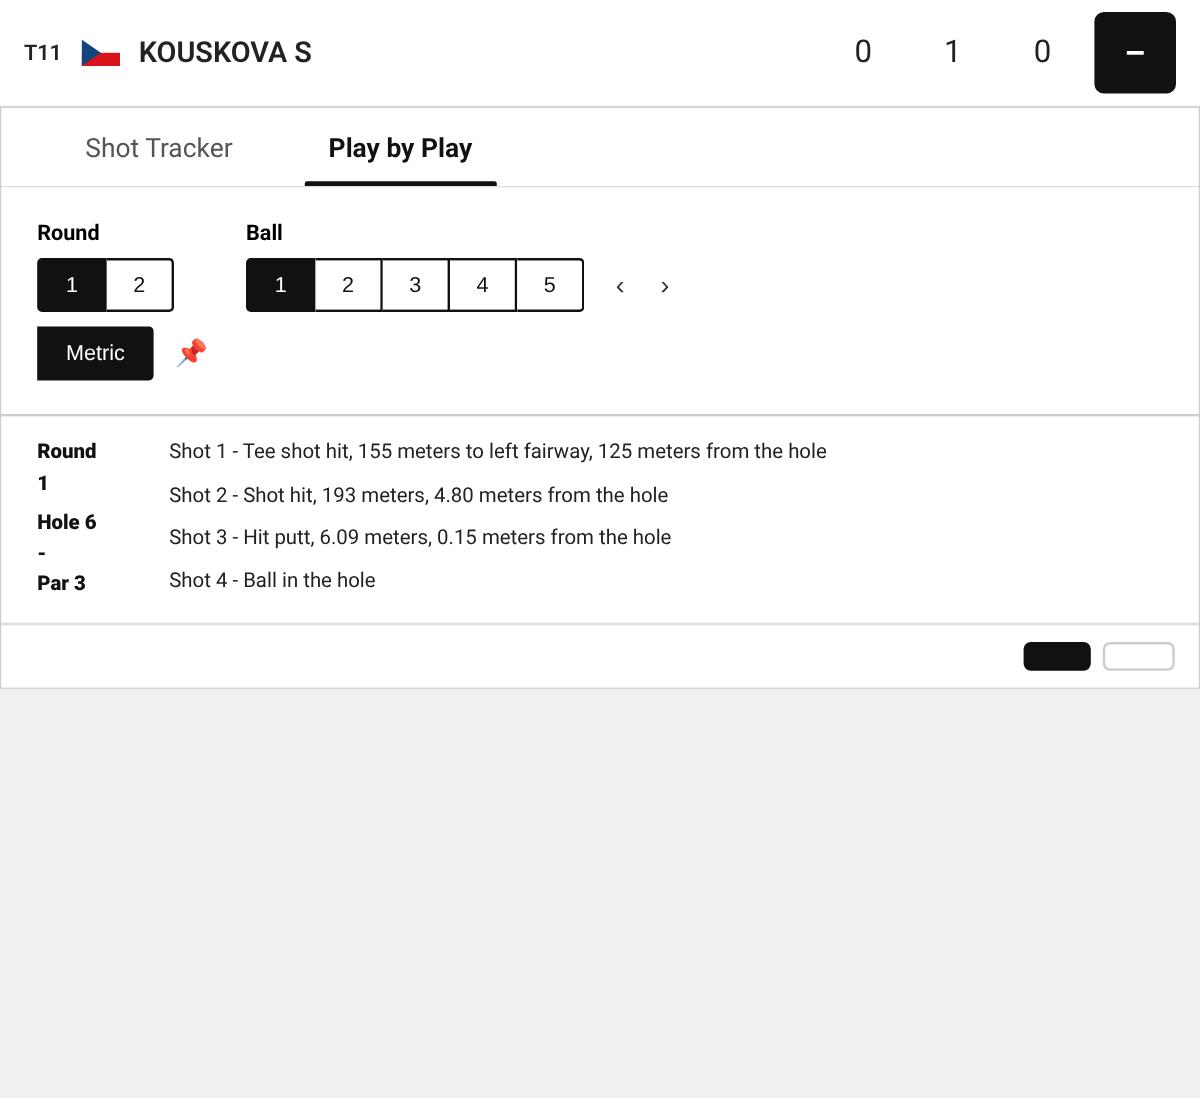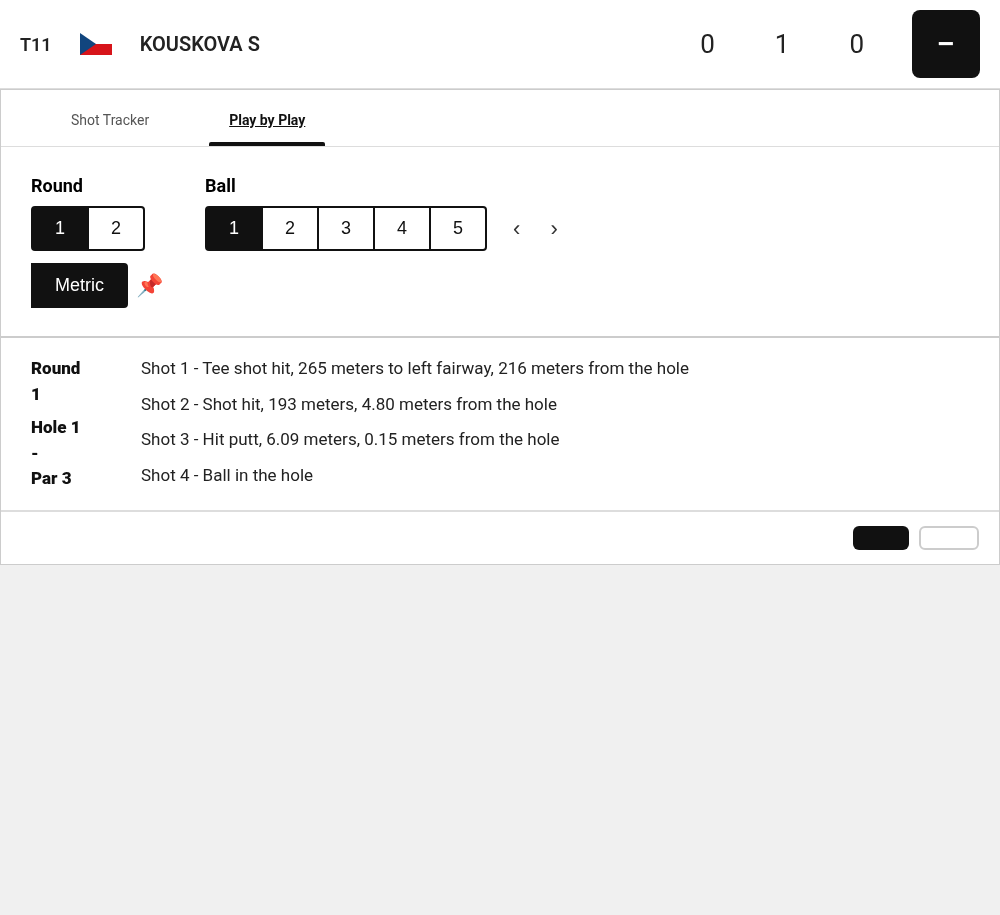--- a/index.html
+++ b/index.html
@@ -10,34 +10,34 @@
       min-height: 915px;
     }
 
     
     .player-header {
       display: flex;
       align-items: center;
       background: #fff;
       padding: 10px 20px;
       border-bottom: 1px solid #ddd;
-      gap: 28px;
+      gap: 16px;
     }
     .player-team {
       font-size: 18px;
       font-weight: 600;
       color: #222;
     }
     .flag-icon {
       width: 32px;
       height: 22px;
       display: inline-block;
     }
     .player-name {
-      font-size: 20px;
+      font-size: 24px;
       font-weight: 600;
       color: #222;
     }
     .score-group {
       display: flex;
       gap: 60px;
       margin-left: auto;
       margin-right: 20px;
       align-items: center;
     }
@@ -73,30 +73,29 @@
 
     
     .tabs-row {
       display: flex;
       align-items: flex-end;
       border-bottom: 1px solid #ddd;
       padding: 0 30px;
     }
     .tab-item {
       padding: 22px 40px 18px;
-      font-size: 14px;
+      font-size: 22px;
       color: #555;
       cursor: pointer;
       position: relative;
       user-select: none;
     }
     .tab-item.active {
       font-weight: 700;
       color: #111;
-      text-decoration: underline;
     }
     .tab-item.active::after {
       content: '';
       position: absolute;
       bottom: 0;
       left: 20px;
       right: 20px;
       height: 4px;
       background: #111;
       border-radius: 2px 2px 0 0;
@@ -157,20 +156,21 @@
       border: none;
       font-size: 22px;
       cursor: pointer;
       color: #333;
       padding: 6px 8px;
     }
 
     .unit-row {
       display: flex;
       align-items: center;
+      gap: 10px;
       margin-top: 12px;
     }
     .pin-btn {
       background: none;
       border: none;
       font-size: 22px;
       cursor: pointer;
       color: #333;
       padding: 6px 8px;
     }
@@ -304,26 +304,26 @@
         <span>📌</span>
       </button>
     </div>
   </div>
 
   <div class="pbp-table">
     <div class="pbp-row">
       <div class="pbp-label">
         <div><strong>Round</strong></div>
         <div><strong>1</strong></div>
-        <div style="margin-top:8px;"><strong>Hole 1</strong></div>
+        <div style="margin-top:8px;"><strong>Hole 6</strong></div>
         <div><strong>-</strong></div>
         <div><strong>Par 3</strong></div>
       </div>
       <div class="pbp-shots">
-        <div class="pbp-shot">Shot 1 - Tee shot hit, 265 meters to left fairway, 216 meters from the hole</div>
+        <div class="pbp-shot">Shot 1 - Tee shot hit, 155 meters to left fairway, 125 meters from the hole</div>
         <div class="pbp-shot">Shot 2 - Shot hit, 193 meters, 4.80 meters from the hole</div>
         <div class="pbp-shot">Shot 3 - Hit putt, 6.09 meters, 0.15 meters from the hole</div>
         <div class="pbp-shot">Shot 4 - Ball in the hole</div>
       </div>
     </div>
   </div>
 
   <div class="bottom-row">
     <button class="bottom-btn-dark">
       <span></span>

